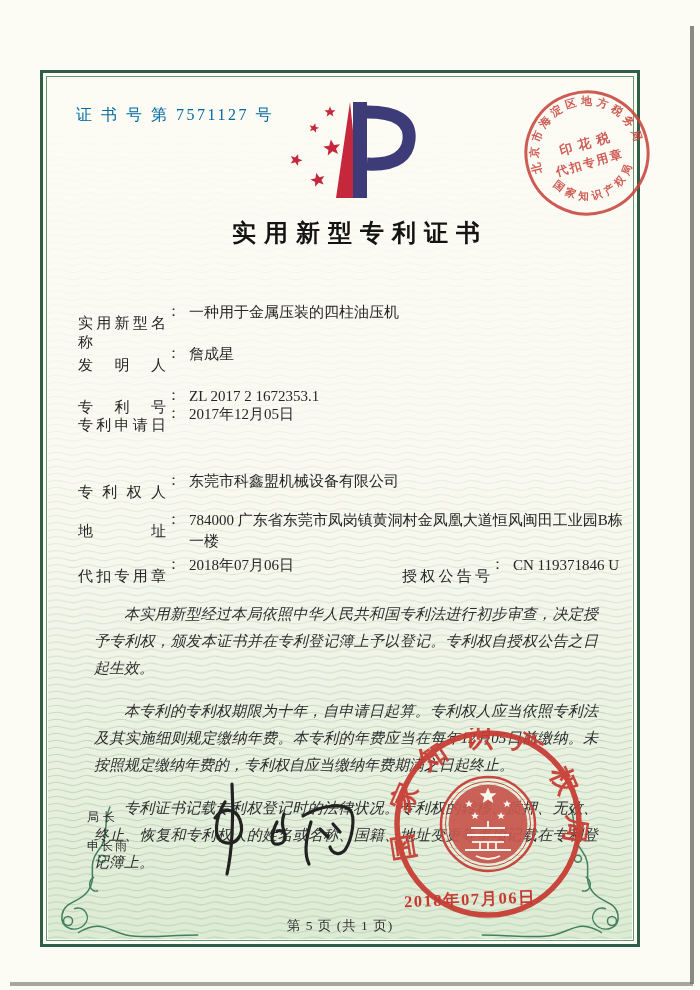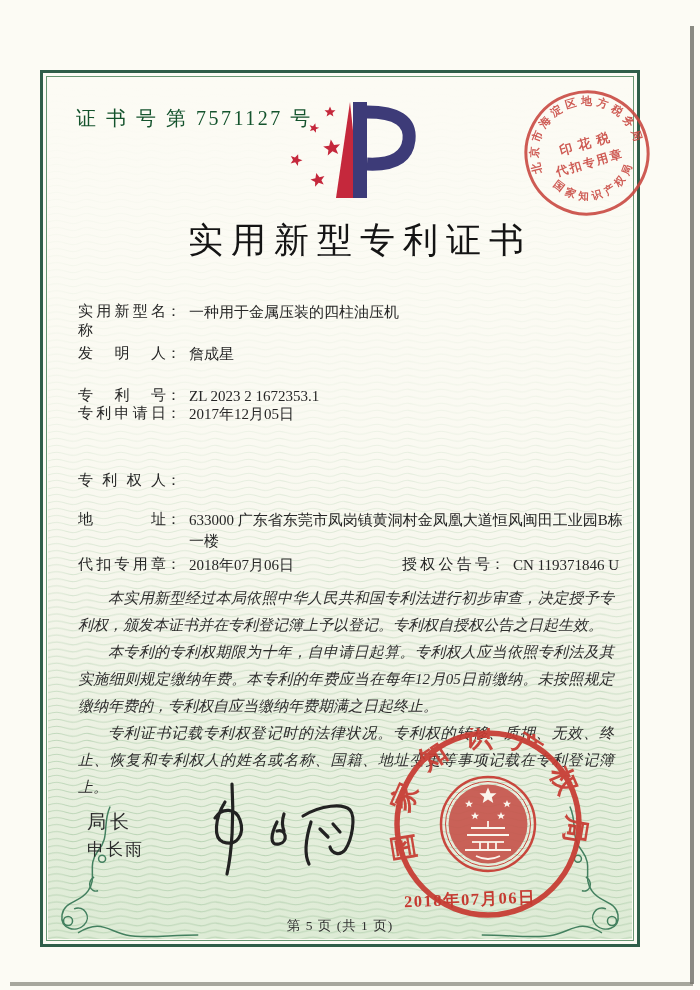--- a/index.html
+++ b/index.html
@@ -12,39 +12,39 @@
   .abs{position:absolute;}
   
   .frame{
     position:absolute;left:40px;top:70px;width:600px;height:877px;
     border:3px solid #2f5e49;box-sizing:border-box;
   }
   .frame::after{
     content:"";position:absolute;inset:3px;border:1px solid #679672;pointer-events:none;
   }
   .gsvg{position:absolute;inset:5px;width:calc(100% - 10px);height:calc(100% - 10px);}
-  .cert-no{left:76px;top:105px;font-size:20px;letter-spacing:2.5px;color:#14532d;}
+  .cert-no{left:76px;top:105px;font-size:16px;letter-spacing:2.5px;color:#0369a1;}
   .title{
     left:40px;top:217px;width:632px;text-align:center;
-    font-size:35px;font-weight:400;letter-spacing:8px;text-indent:8px;color:#141414;
+    font-size:24px;font-weight:700;letter-spacing:8px;text-indent:8px;color:#141414;
   }
   .frow{position:absolute;left:78px;font-size:15px;color:#262626;display:flex;align-items:flex-start;}
-  .flabel{display:inline-block;width:88px;text-align:justify;text-align-last:justify;flex:none;}
+  .flabel{display:inline-block;width:88px;text-align:justify;text-align-last:justify;flex:none;margin-top:12px;}
   .fcolon{flex:none;margin-right:8px;}
   .fvalue{max-width:442px;line-height:21px;}
   .g2{position:absolute;left:324px;top:0;display:flex;white-space:nowrap;justify-content:space-between;}
   .g2 .flabel{width:88px;}
   .paras{left:78px;top:585px;width:536px;}
   .paras p{
-    margin:0;font-size:15px;line-height:27px;text-align:justify;text-indent:2em;
+    margin:16px;font-size:15px;line-height:27px;text-align:justify;text-indent:2em;
     font-style:italic;color:#2d2d2d;
   }
-  .director-title{left:87px;top:809px;font-size:19px;letter-spacing:4px;color:#2b2b2b;
+  .director-title{left:87px;top:809px;font-size:12px;letter-spacing:4px;color:#2b2b2b;
     font-family:"Liberation Sans","DejaVu Sans",sans-serif;}
-  .director-name{left:87px;top:838px;font-size:17px;letter-spacing:2px;color:#2b2b2b;
+  .director-name{left:87px;top:838px;font-size:12px;letter-spacing:2px;color:#2b2b2b;
     font-family:"Liberation Sans","DejaVu Sans",sans-serif;}
   .seal-date{
     left:404px;top:888px;width:180px;font-size:16.5px;font-weight:700;
     color:#c53a31;letter-spacing:1.5px;transform:rotate(-2deg);
   }
   .footer{left:40px;top:917px;width:600px;text-align:center;font-size:13.5px;
     letter-spacing:1px;color:#333;}
   .edge-r{left:690px;top:26px;width:4px;height:958px;background:#64645c;opacity:.75;}
   .edge-b{left:10px;top:982px;width:683px;height:4px;background:#79796e;opacity:.65;}
   svg text{user-select:none;}
@@ -134,35 +134,36 @@
     <span class="fvalue">一种用于金属压装的四柱油压机</span>
   </div>
   <div class="frow" style="top:344px">
     <span class="flabel">发明人</span>
       <span class="fcolon">：</span>
     <span class="fvalue">詹成星</span>
   </div>
   <div class="frow" style="top:386px">
     <span class="flabel">专利号</span>
       <span class="fcolon">：</span>
-    <span class="fvalue">ZL 2023 2 1672353.1</span>
+    <span class="fvalue">ZL 2017 2 1672353.1</span>
   </div>
   <div class="frow" style="top:404px">
     <span class="flabel">专利申请日</span>
       <span class="fcolon">：</span>
     <span class="fvalue">2017年12月05日</span>
   </div>
   <div class="frow" style="top:471px">
     <span class="flabel">专利权人</span>
       <span class="fcolon">：</span>
+    <span class="fvalue">东莞市科鑫盟机械设备有限公司</span>
   </div>
   <div class="frow" style="top:510px">
     <span class="flabel">地址</span>
       <span class="fcolon">：</span>
-    <span class="fvalue" style="width:442px">633000 广东省东莞市凤岗镇黄洞村金凤凰大道恒风闽田工业园B栋一楼</span>
+    <span class="fvalue" style="width:442px">784000 广东省东莞市凤岗镇黄洞村金凤凰大道恒风闽田工业园B栋一楼</span>
   </div>
   <div class="frow" style="top:555px;width:545px">
     <span class="flabel">代扣专用章</span>
       <span class="fcolon">：</span>
     <span class="fvalue">2018年07月06日</span>
     <span class="g2">
       <span class="flabel">授权公告号</span>
         <span class="fcolon">：</span>
       <span class="fvalue">CN 119371846 U</span>
     </span>

